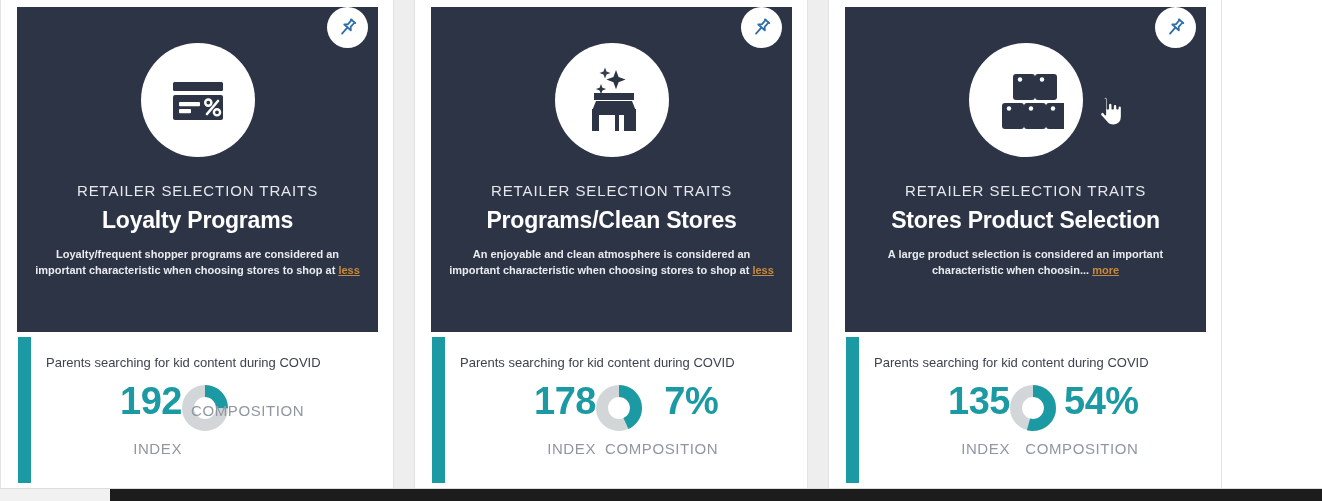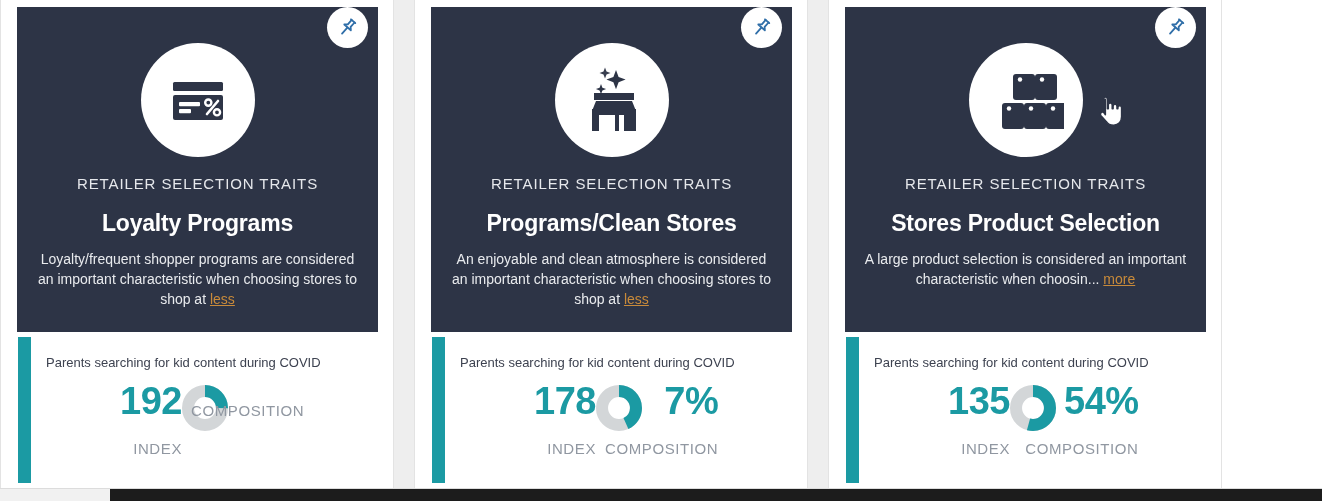--- a/index.html
+++ b/index.html
@@ -91,43 +91,43 @@
     background: #ffffff;
     margin: 22px auto 0 auto;
     display: flex;
     align-items: center;
     justify-content: center;
     position: relative;
   }
   .icon-circle svg { display: block; }
 
   .kicker {
-    margin-top: 18px;
+    margin-top: 25px;
     color: #e6e8ec;
     font-size: 15px;
     letter-spacing: 0.9px;
     font-weight: 400;
     line-height: 1.2;
   }
 
   .card-title {
-    margin-top: 17px;
+    margin-top: 7px;
     color: #ffffff;
     font-size: 23px;
     font-weight: bold;
     letter-spacing: -0.2px;
     line-height: 1.15;
   }
 
   .card-desc {
     margin-top: 14px;
     color: #e9ebee;
-    font-size: 14px;
+    font-size: 11px;
     line-height: 1.42;
-    font-weight: 400;
+    font-weight: 700;
     text-align: center;
   }
   .toggle-link {
     color: #c88a3a;
     text-decoration: underline;
     cursor: pointer;
   }
 
   
   .card-bottom {

